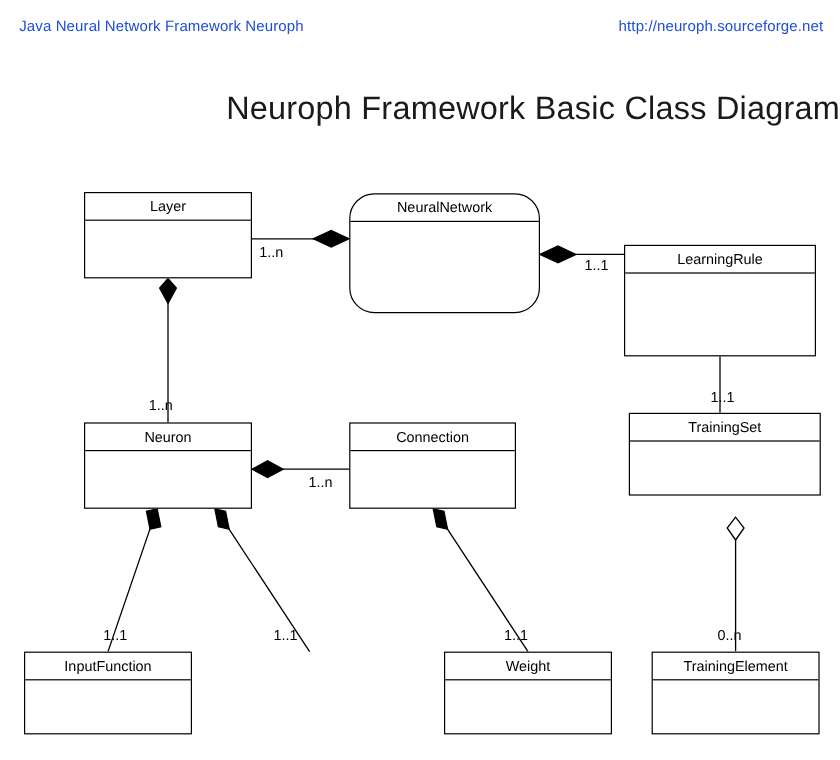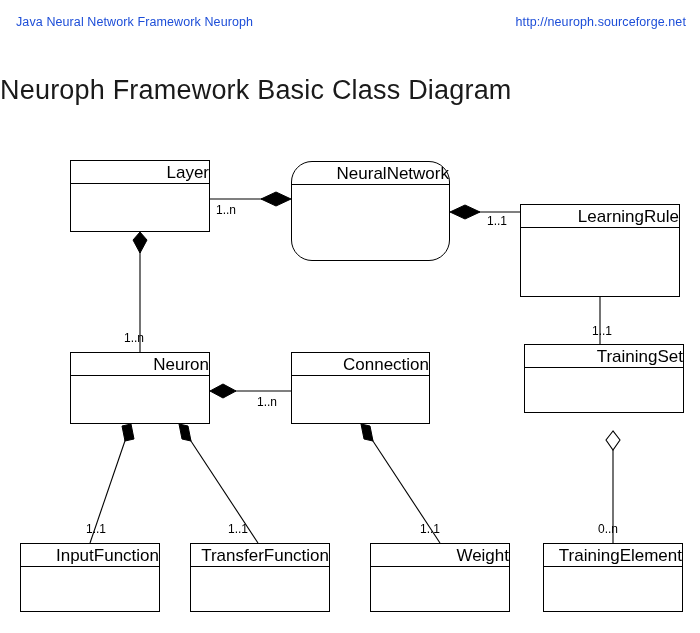--- a/index.html
+++ b/index.html
@@ -29,40 +29,40 @@
     letter-spacing: 0.1px;
   }
   #hdr-left  { left: 16px; }
   #hdr-right { right: 14px; }
 
   #diagram-title {
     position: absolute;
     top: 75px;
     left: 0;
     width: 700px;
-    text-align: left;
+    text-align: right;
     font-size: 27px;
     color: #1a1a1a;
     font-weight: normal;
     letter-spacing: 0.2px;
   }
 
   
   .uml-class {
     position: absolute;
     border: 1px solid #000;
     background: #ffffff;
     box-sizing: border-box;
     z-index: 5;
   }
   .uml-class .cls-name {
     height: 23px;
     line-height: 23px;
-    text-align: right;
-    font-size: 17px;
+    text-align: center;
+    font-size: 12px;
     color: #000;
     border-bottom: 1px solid #000;
     box-sizing: border-box;
     white-space: nowrap;
     overflow: hidden;
   }
   .uml-class .cls-attrs {
     height: calc(100% - 23px);
     box-sizing: border-box;
   }
@@ -162,24 +162,20 @@
   <div class="uml-class" style="left:524px; top:344px; width:160px; height:69px;">
     <div class="cls-name">TrainingSet</div>
     <div class="cls-attrs"></div>
   </div>
 
   <div class="uml-class" style="left:20px; top:543px; width:140px; height:69px;">
     <div class="cls-name">InputFunction</div>
     <div class="cls-attrs"></div>
   </div>
 
-  <div class="uml-class" style="left:190px; top:543px; width:140px; height:69px;">
-    <div class="cls-name">TransferFunction</div>
-    <div class="cls-attrs"></div>
-  </div>
 
   <div class="uml-class" style="left:370px; top:543px; width:140px; height:69px;">
     <div class="cls-name">Weight</div>
     <div class="cls-attrs"></div>
   </div>
 
   <div class="uml-class" style="left:543px; top:543px; width:140px; height:69px;">
     <div class="cls-name">TrainingElement</div>
     <div class="cls-attrs"></div>
   </div>

